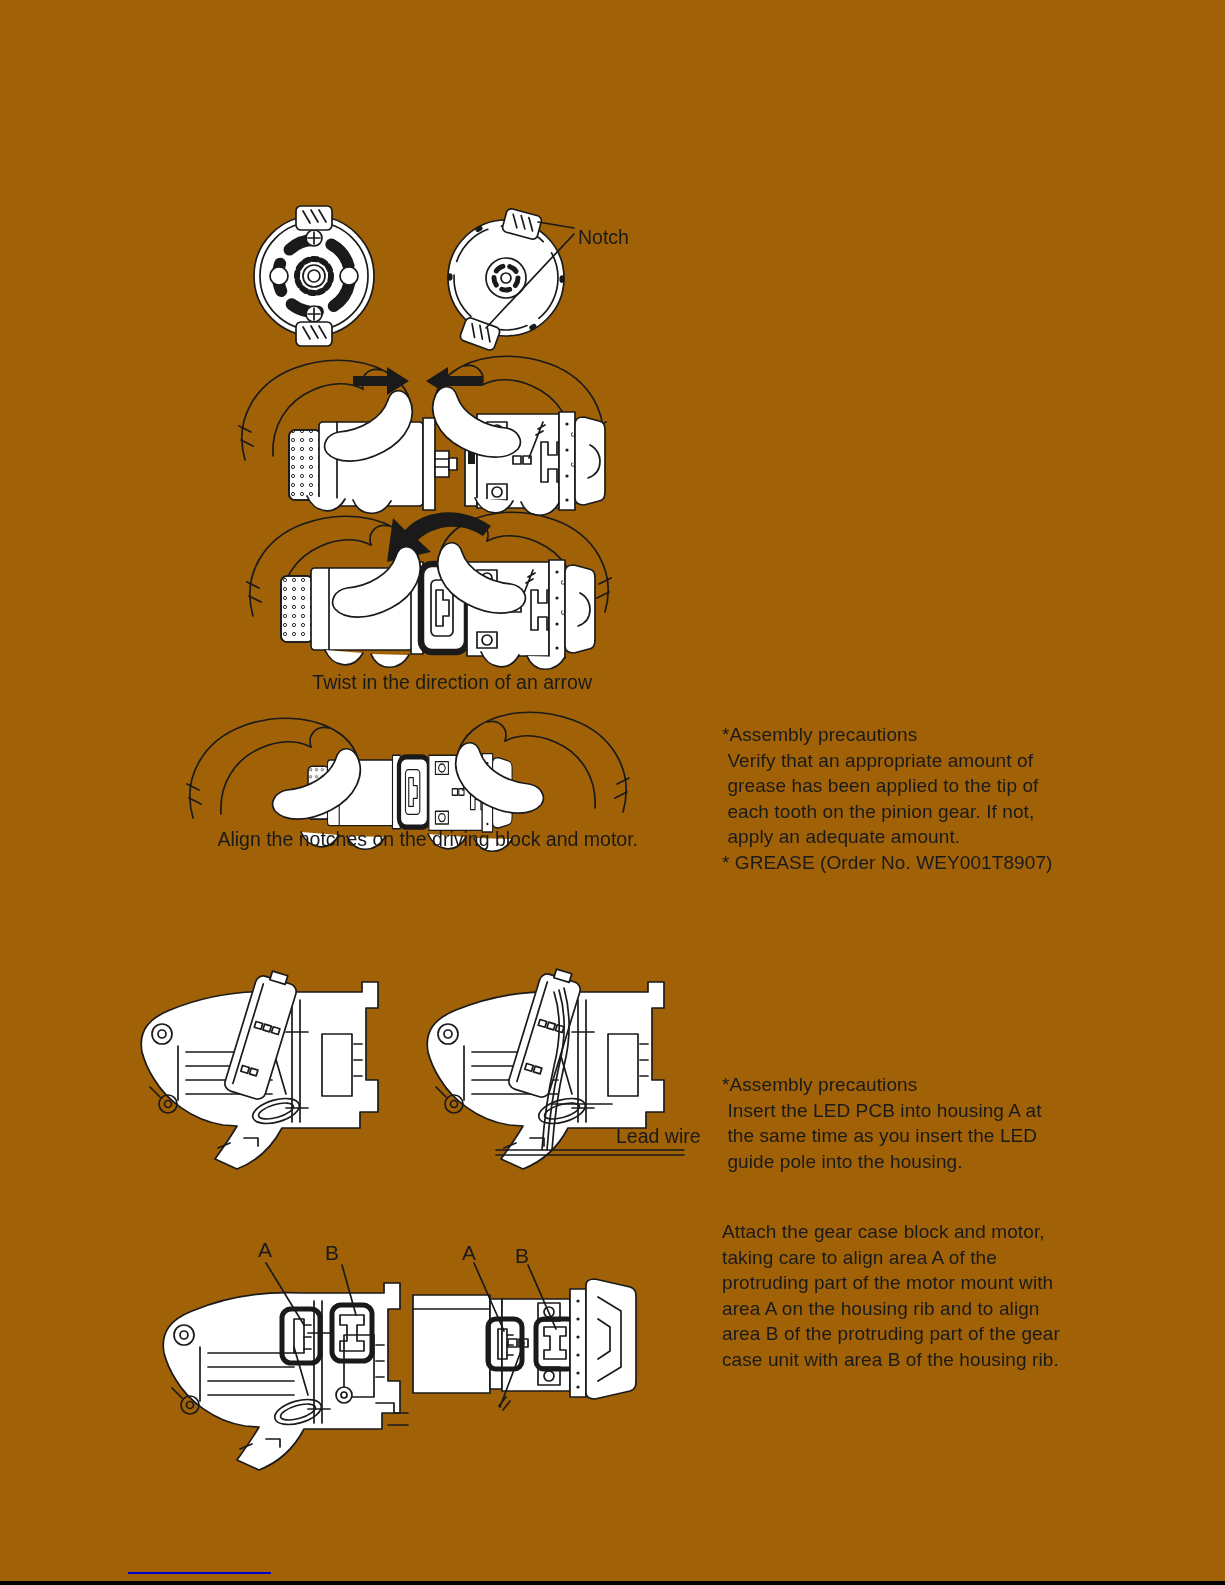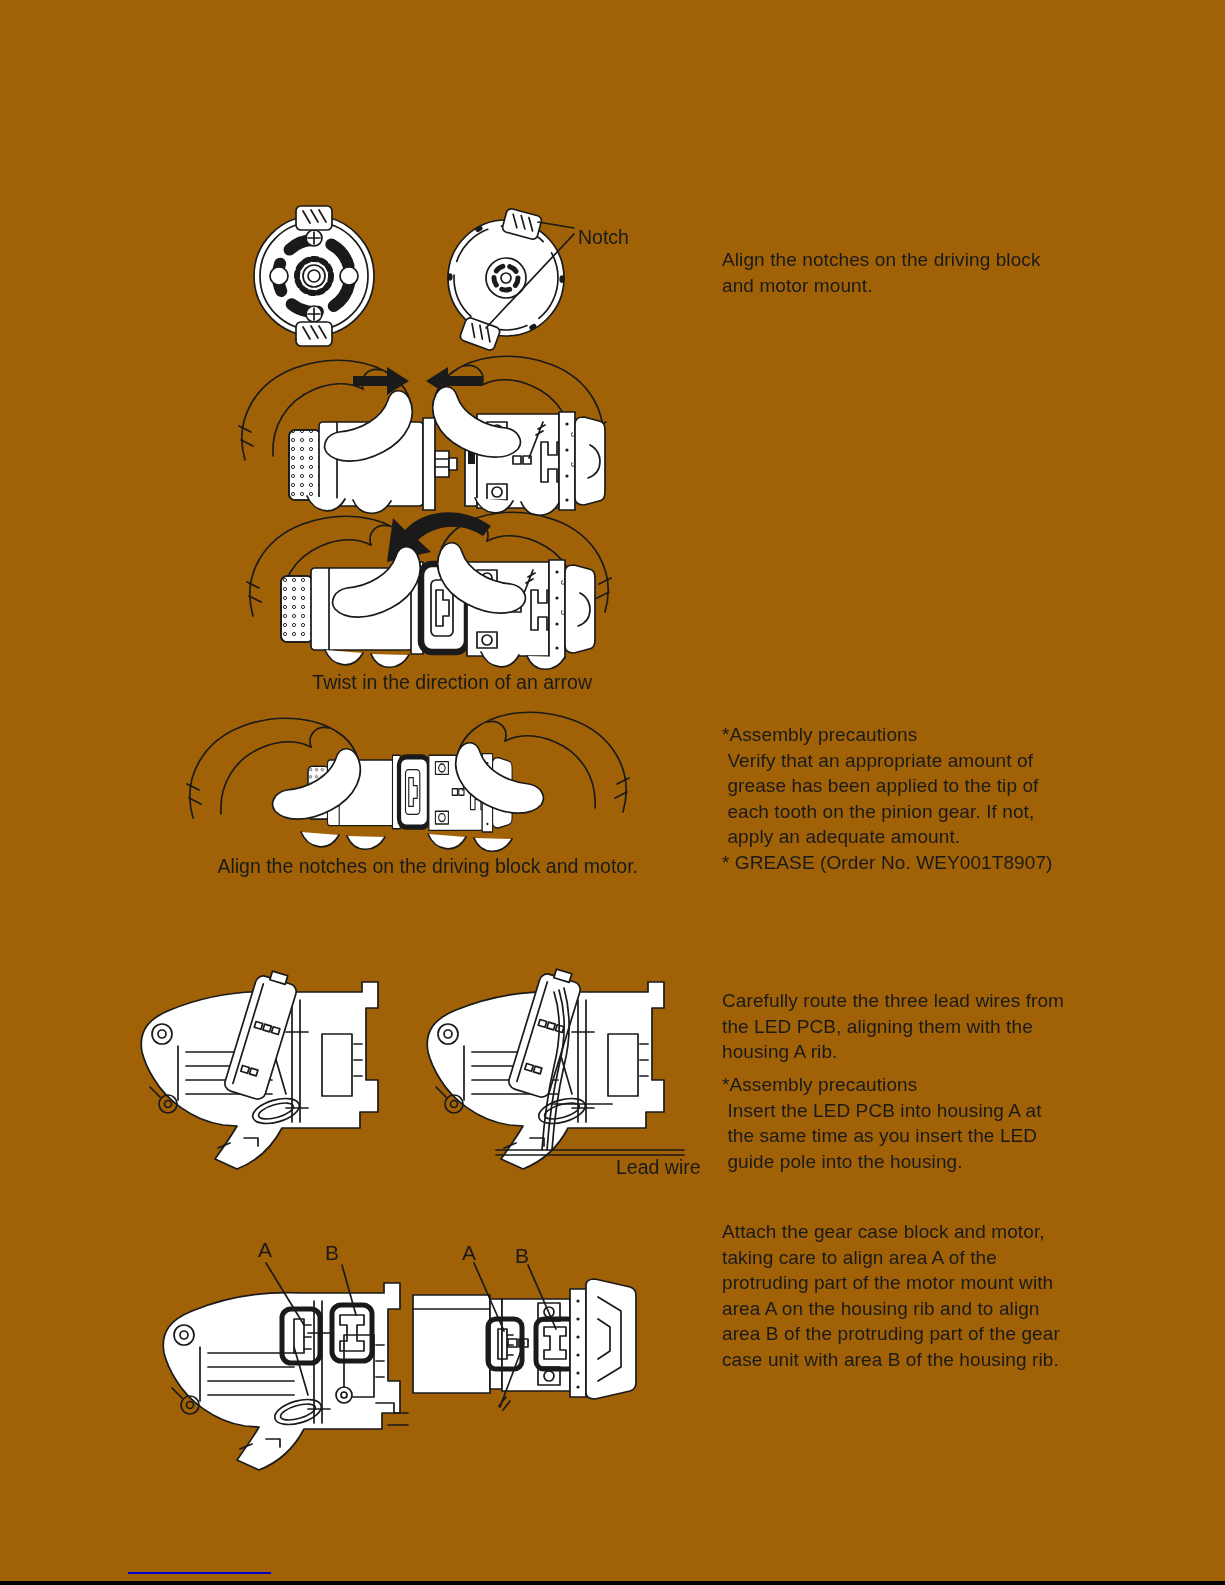--- a/index.html
+++ b/index.html
@@ -154,22 +154,20 @@
       <circle cx="276" cy="82" r="20" fill="#fff"></circle>
       <circle cx="276" cy="82" r="12" stroke-width="5" stroke-dasharray="8 7"></circle>
       <circle cx="276" cy="82" r="5"></circle>
       <use href="#tab" transform="translate(292,28) rotate(15)"></use>
       <use href="#tab" transform="translate(250,138) rotate(20)"></use>
       <path d="M344,32 L308,26 M344,38 L256,132"></path>
     </g>
   </svg>
   <span class="lbl" style="left:578px;top:226px">Notch</span>
 
-  <div class="step" style="left:722px;top:247px;width:400px">Align the notches on the driving block
-and motor mount.</div>
 
   <svg class="fig art" style="left:225px;top:352px" width="385" height="168" viewBox="0 0 385 168">
     <use href="#hand-back" transform="translate(12,6)"></use>
     <use href="#hand-back" transform="translate(383,2) scale(-1,1)"></use>
     <polygon class="ink" points="128,24 162,24 162,15 184,29 162,43 162,34 128,34"></polygon>
     <polygon class="ink" points="257,24 223,24 223,15 201,29 223,43 223,34 257,34"></polygon>
     <use href="#motor-part" transform="translate(64,66)"></use>
     <g>
       <rect x="240" y="66" width="12" height="88" fill="#fff"></rect>
       <rect x="243" y="78" width="7" height="34" class="ink"></rect>
@@ -195,21 +193,21 @@
 
   <svg class="fig art" style="left:183px;top:700px" width="450" height="160" viewBox="0 0 450 160">
     <use href="#hand-back" transform="translate(2,16)"></use>
     <use href="#hand-back" transform="translate(448,10) scale(-1,1)"></use>
     <use href="#joined-unit" transform="translate(125,52) scale(0.65,0.8)"></use>
     <use href="#hand-thumb" transform="translate(2,16)"></use>
     <use href="#hand-thumb" transform="translate(448,10) scale(-1,1)"></use>
     <use href="#finger-tips" transform="translate(118,128)"></use>
     <use href="#finger-tips" transform="translate(245,130)"></use>
   </svg>
-  <div class="cap" style="left:178px;top:855px;width:460px">Align the notches on the driving block and motor.</div>
+  <div class="cap" style="left:178px;top:828px;width:460px">Align the notches on the driving block and motor.</div>
 
   <div class="step" style="left:722px;top:722px;width:410px">*Assembly precautions
  Verify that an appropriate amount of
  grease has been applied to the tip of
  each tooth on the pinion gear. If not,
  apply an adequate amount.
 * GREASE (Order No. WEY001T8907)</div>
 
   <svg class="fig art" style="left:120px;top:960px" width="600" height="218" viewBox="0 0 600 218">
     <g transform="translate(6,2)">
@@ -221,25 +219,22 @@
       <use href="#pcb" transform="translate(130,10) rotate(17)"></use>
       <g>
         <path d="M142,30 C150,55 148,80 142,104 C136,130 132,160 130,188"></path>
         <path d="M147,28 C155,55 153,80 147,104 C141,130 137,160 135,188"></path>
         <path d="M152,26 C160,55 158,80 152,104 C146,130 142,160 140,188"></path>
       </g>
       <path d="M84,188 H272 M84,193 H272"></path>
       <path d="M140,142 H200"></path>
     </g>
   </svg>
-  <span class="lbl" style="left:616px;top:1156px">Lead wire</span>
-
-  <div class="step" style="left:722px;top:988px;width:410px">Carefully route the three lead wires from
-the LED PCB, aligning them with the
-housing A rib.</div>
+  <span class="lbl" style="left:616px;top:1125px">Lead wire</span>
+
   <div class="step" style="left:722px;top:1072px;width:410px">*Assembly precautions
  Insert the LED PCB into housing A at
  the same time as you insert the LED
  guide pole into the housing.</div>
 
   <svg class="fig art" style="left:148px;top:1235px" width="510" height="240" viewBox="0 0 510 240">
     <g>
       <use href="#housing-shell" transform="translate(0,28)"></use>
       <circle cx="196" cy="160" r="8" fill="#fff"></circle>
         <circle cx="196" cy="160" r="3"></circle>

